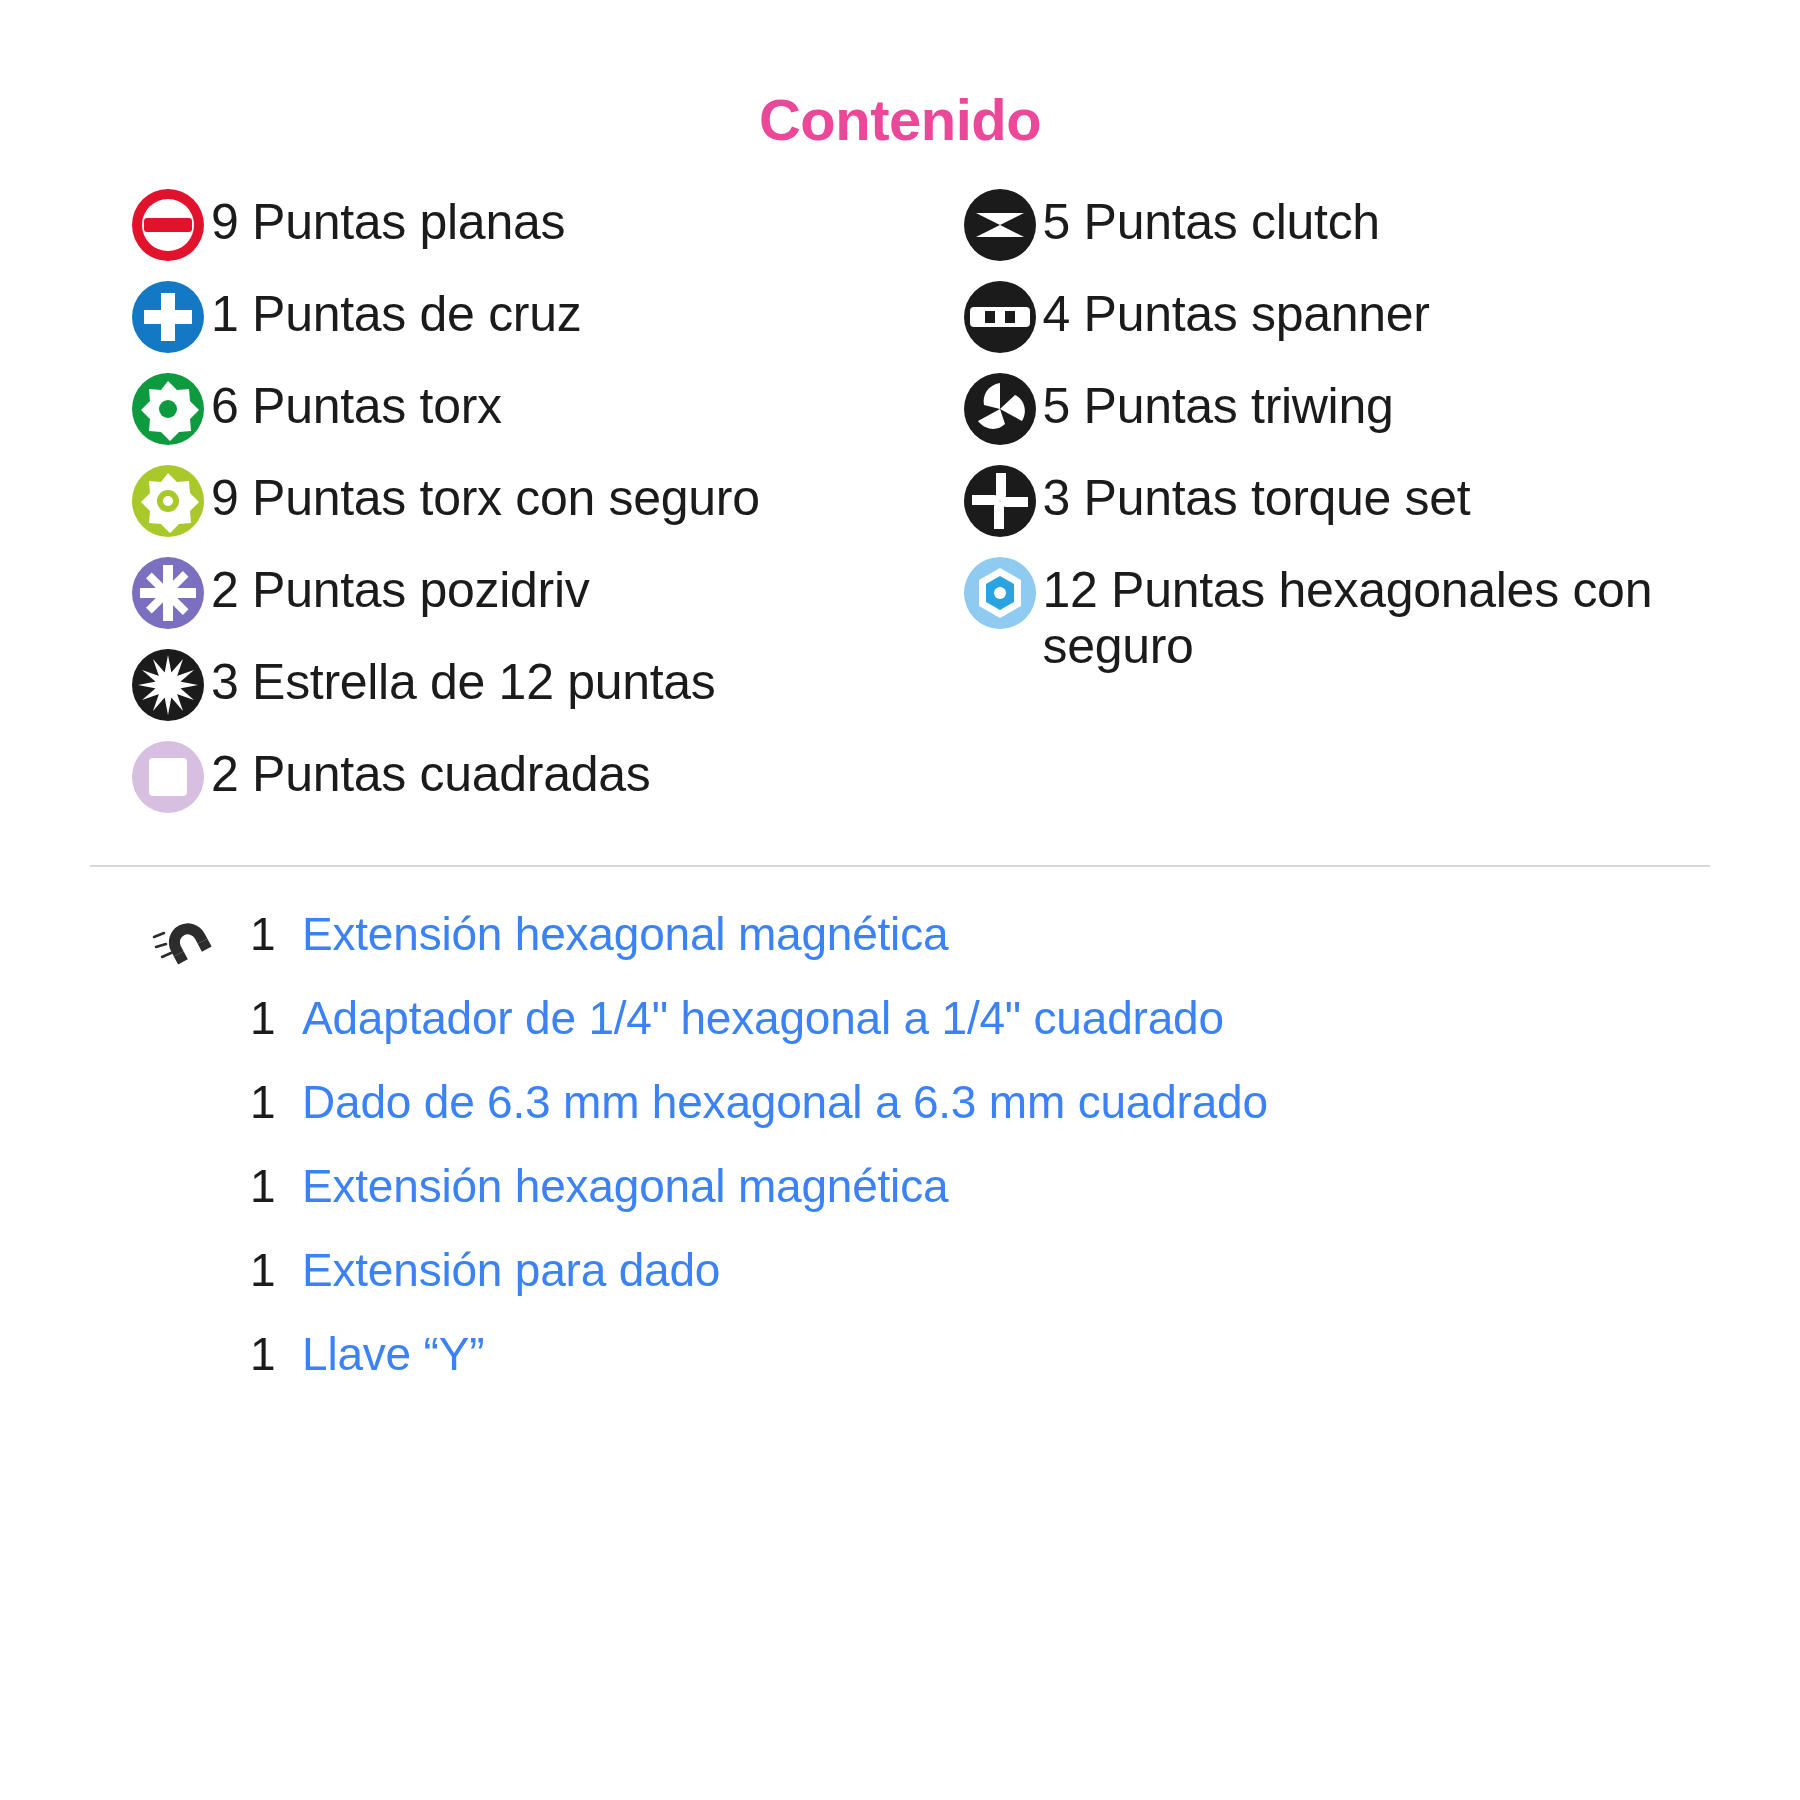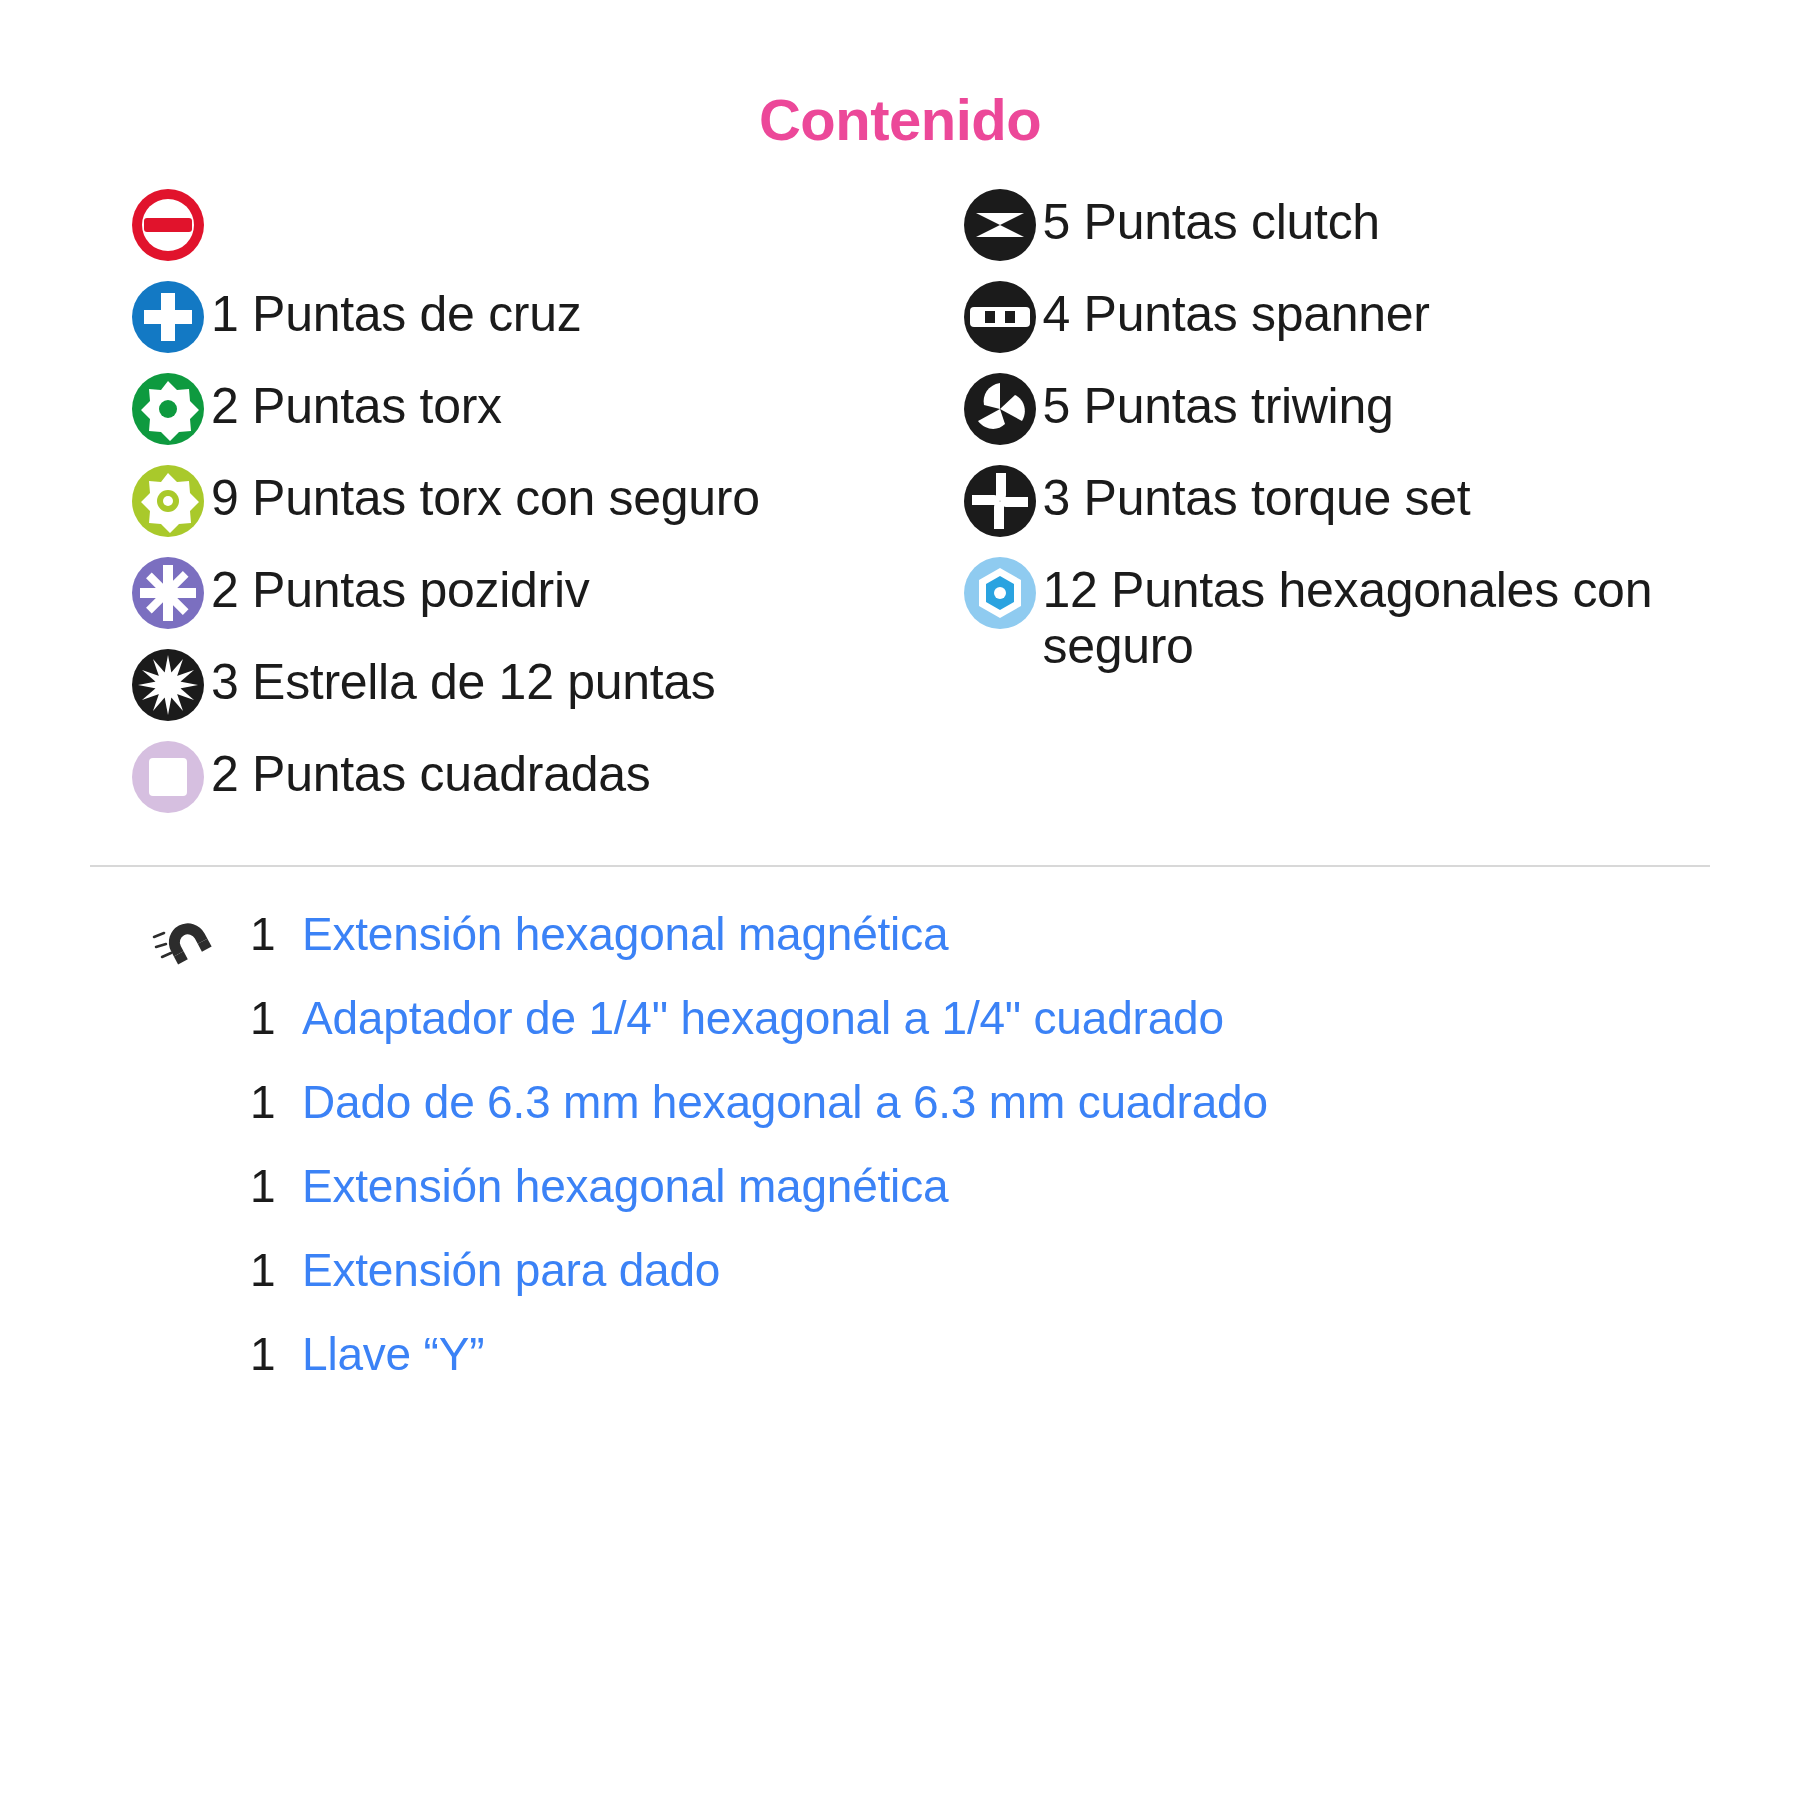--- a/index.html
+++ b/index.html
@@ -111,41 +111,42 @@
     <div class="col col-left">
 
       <div class="item">
         <div class="icon-wrap">
           <svg width="76" height="76" viewBox="0 0 76 76">
             <circle cx="38" cy="38" r="36" fill="#e1132c"></circle>
             <circle cx="38" cy="38" r="26" fill="#ffffff"></circle>
             <rect x="14" y="31" width="48" height="14" rx="3" fill="#e1132c"></rect>
           </svg>
         </div>
+        <div class="item-label">9 Puntas planas</div>
       </div>
 
       <div class="item">
         <div class="icon-wrap">
           <svg width="76" height="76" viewBox="0 0 76 76">
             <circle cx="38" cy="38" r="36" fill="#1379c4"></circle>
             <path d="M31 14 h14 v17 h17 v14 h-17 v17 h-14 v-17 h-17 v-14 h17 z" fill="#ffffff"></path>
           </svg>
         </div>
         <div class="item-label">1 Puntas de cruz</div>
       </div>
 
       <div class="item">
         <div class="icon-wrap">
           <svg width="76" height="76" viewBox="0 0 76 76">
             <circle cx="38" cy="38" r="36" fill="#0e9a3f"></circle>
             <path d="M38 10 l9 9 12 -1 1 12 9 9 -9 9 1 12 -12 1 -9 9 -9 -9 -12 -1 1 -12 -9 -9 9 -9 -1 -12 12 1 z" fill="#ffffff"></path>
             <circle cx="38" cy="38" r="9" fill="#0e9a3f"></circle>
           </svg>
         </div>
-        <div class="item-label">2 Puntas torx</div>
+        <div class="item-label">6 Puntas torx</div>
       </div>
 
       <div class="item">
         <div class="icon-wrap">
           <svg width="76" height="76" viewBox="0 0 76 76">
             <circle cx="38" cy="38" r="36" fill="#a9c92b"></circle>
             <path d="M38 10 l9 9 12 -1 1 12 9 9 -9 9 1 12 -12 1 -9 9 -9 -9 -12 -1 1 -12 -9 -9 9 -9 -1 -12 12 1 z" fill="#ffffff"></path>
             <circle cx="38" cy="38" r="11" fill="#a9c92b"></circle>
             <circle cx="38" cy="38" r="5" fill="#ffffff"></circle>
           </svg>

